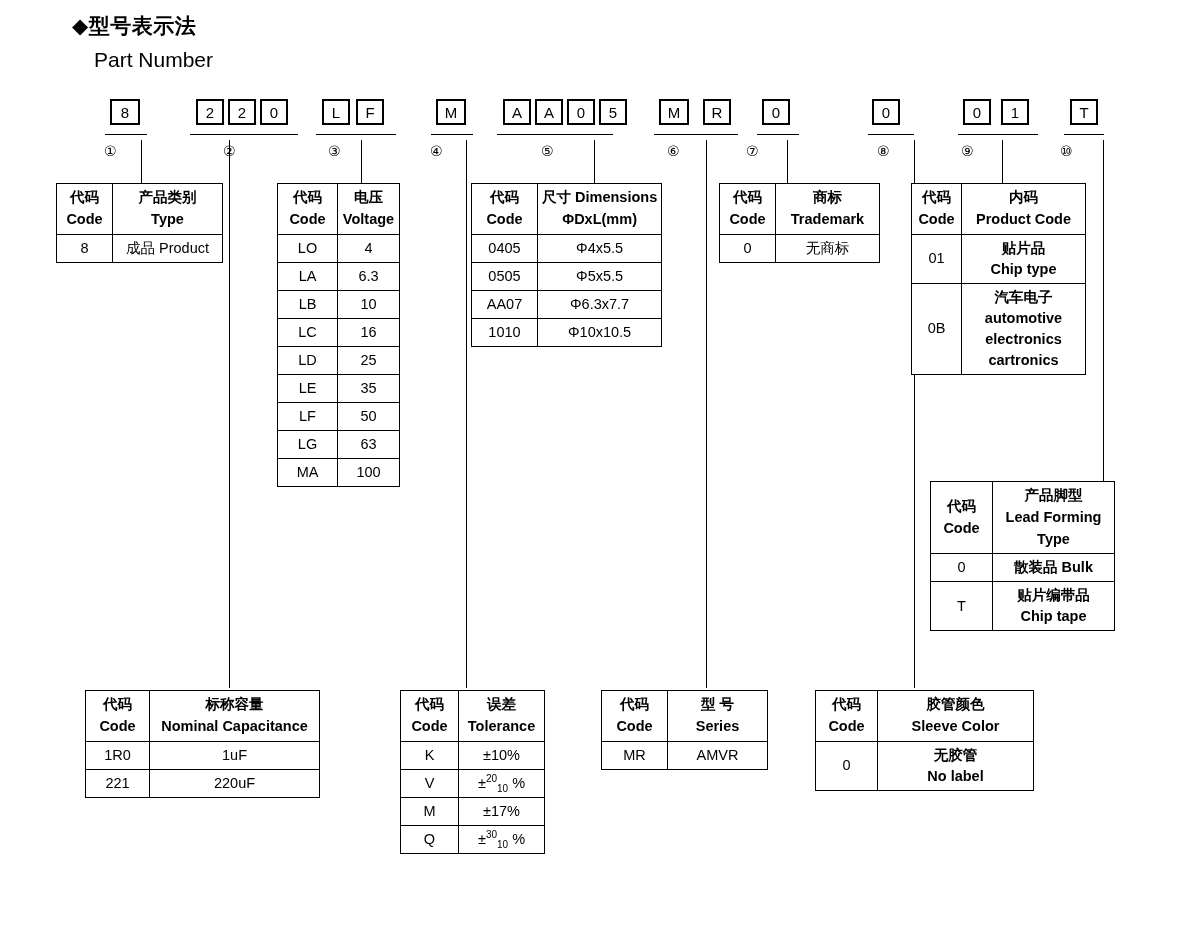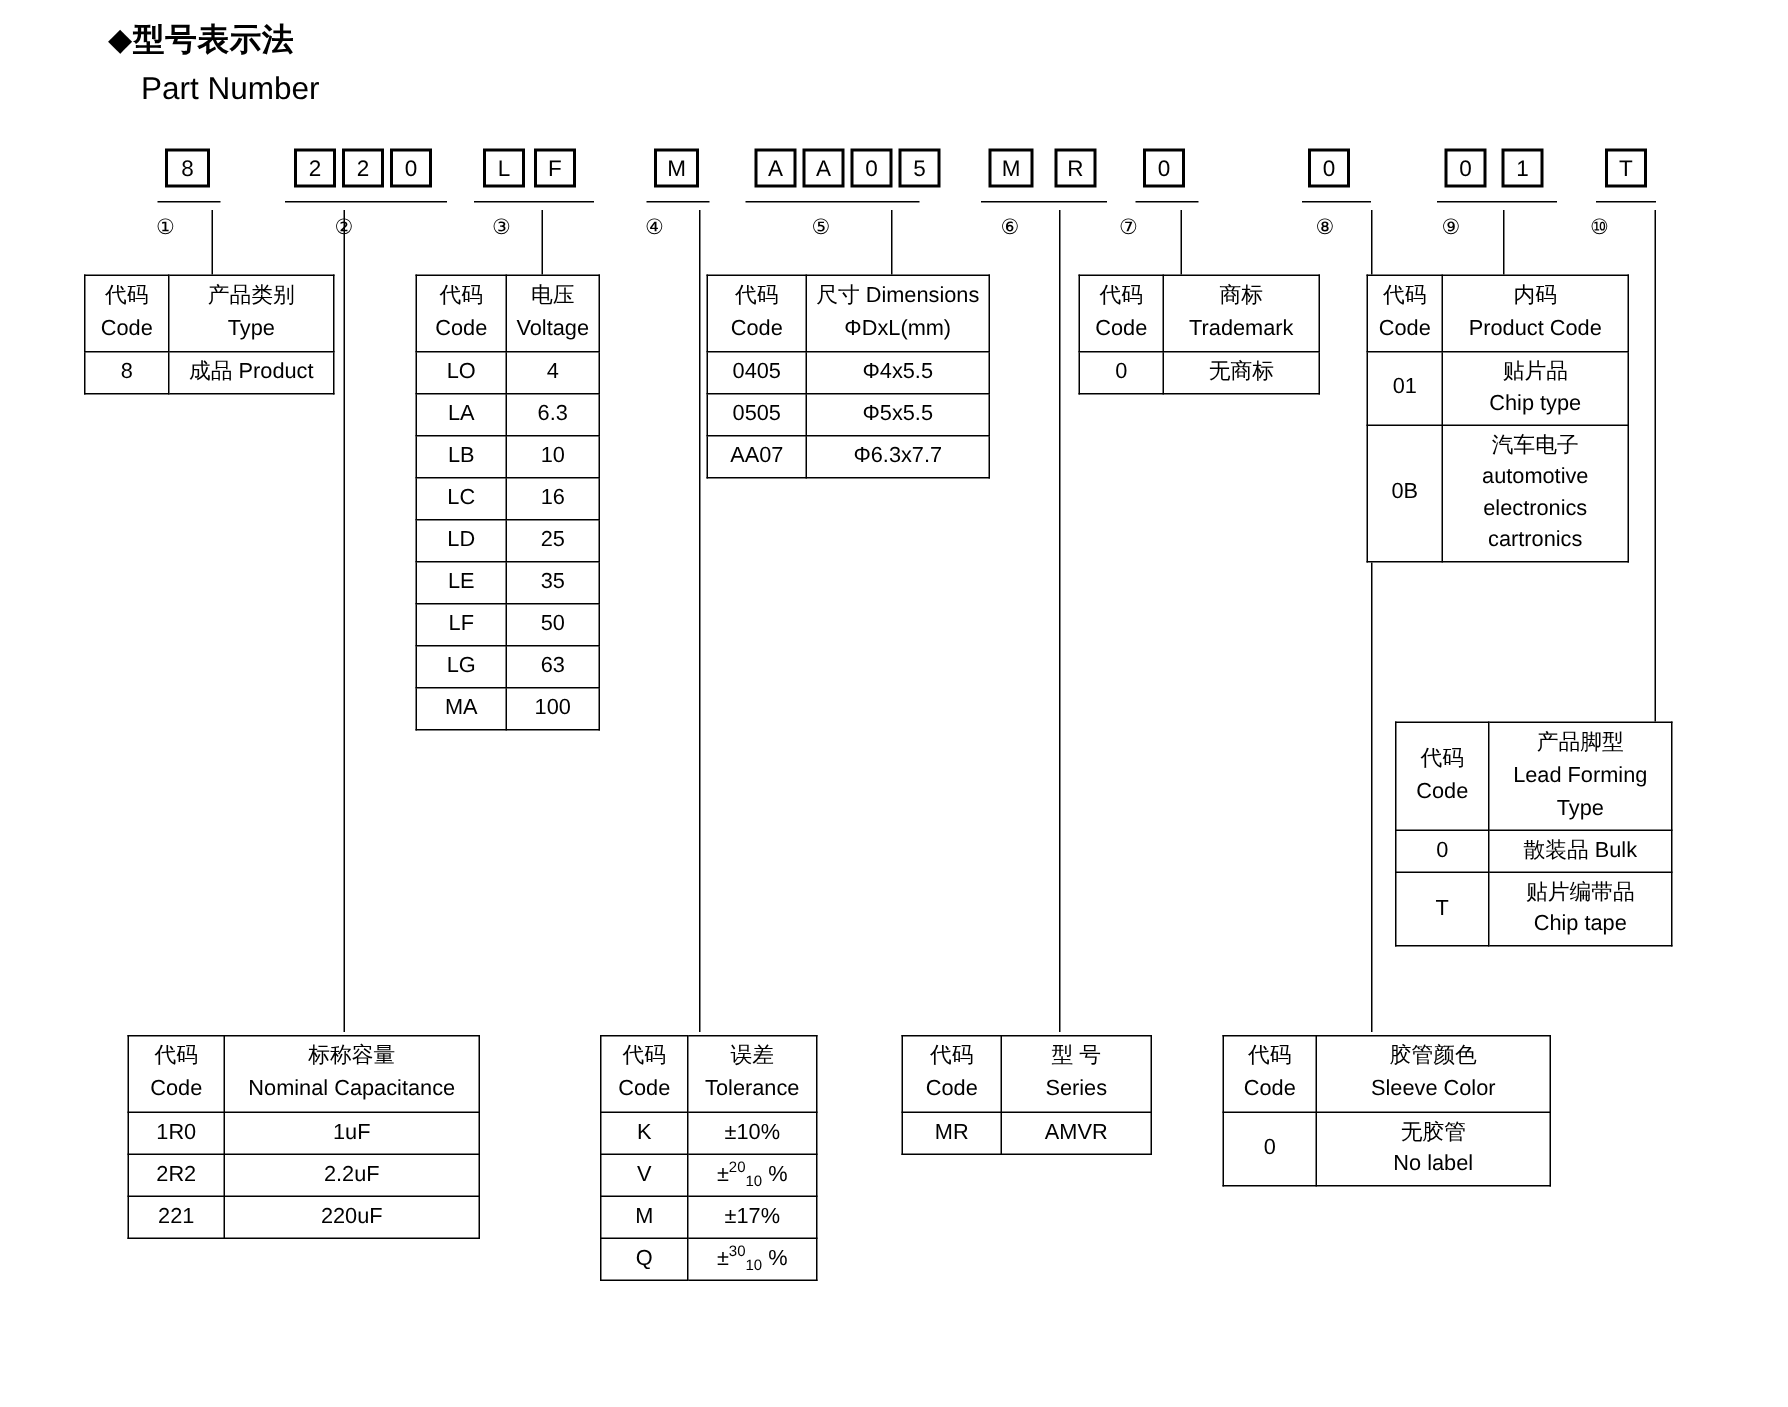--- a/index.html
+++ b/index.html
@@ -87,20 +87,21 @@
     padding: 3px 4px;
     line-height: 1.45;
     white-space: nowrap;
   }
   .spec-table td.hdr {
     font-size: 14.5px;
     line-height: 1.5;
   }
   .spec-table td .ln {
     display: block;
+    font-weight: bold;
   }
 
   
   .tol {
     white-space: nowrap;
     font-size: 14.5px;
   }
   .tol sup, .tol sub {
     font-size: 10px;
     line-height: 0;
@@ -266,20 +267,24 @@
             <td>Φ4x5.5</td>
           </tr>
           <tr>
             <td>0505</td>
             <td>Φ5x5.5</td>
           </tr>
           <tr>
             <td>AA07</td>
             <td>Φ6.3x7.7</td>
           </tr>
+          <tr>
+            <td>1010</td>
+            <td>Φ10x10.5</td>
+          </tr>
         </tbody>
       </table>
       <table class="spec-table" style="left: 719px; top: 183px;">
         <colgroup>
           <col style="width: 56px;">
           <col style="width: 104px;">
         </colgroup>
         <tbody>
           <tr>
             <td class="hdr">
@@ -377,24 +382,20 @@
             <td class="hdr">
               <span class="ln">标称容量</span>
               <span class="ln">Nominal Capacitance</span>
             </td>
           </tr>
           <tr>
             <td>1R0</td>
             <td>1uF</td>
           </tr>
           <tr>
-            <td>2R2</td>
-            <td>2.2uF</td>
-          </tr>
-          <tr>
             <td>221</td>
             <td>220uF</td>
           </tr>
         </tbody>
       </table>
       <table class="spec-table" style="left: 400px; top: 690px;">
         <colgroup>
           <col style="width: 58px;">
           <col style="width: 86px;">
         </colgroup>

